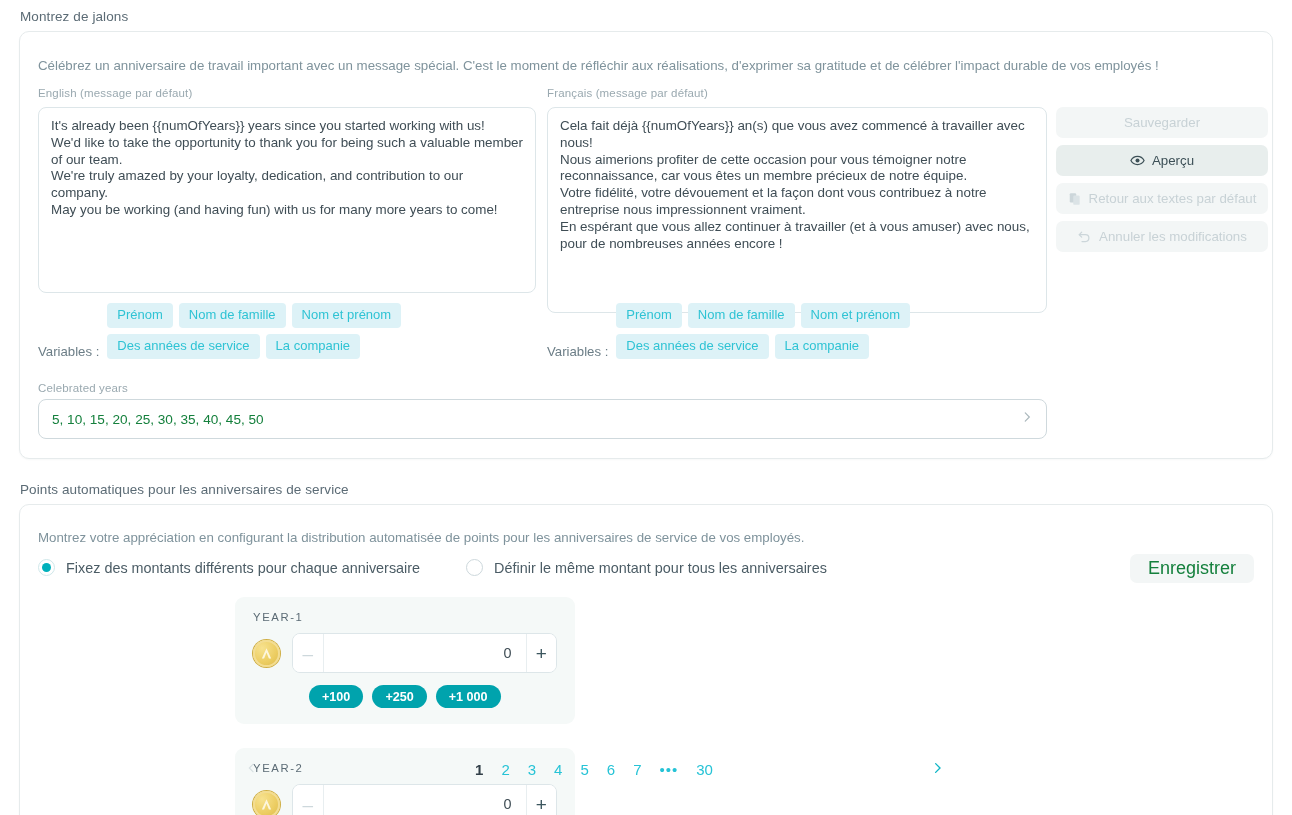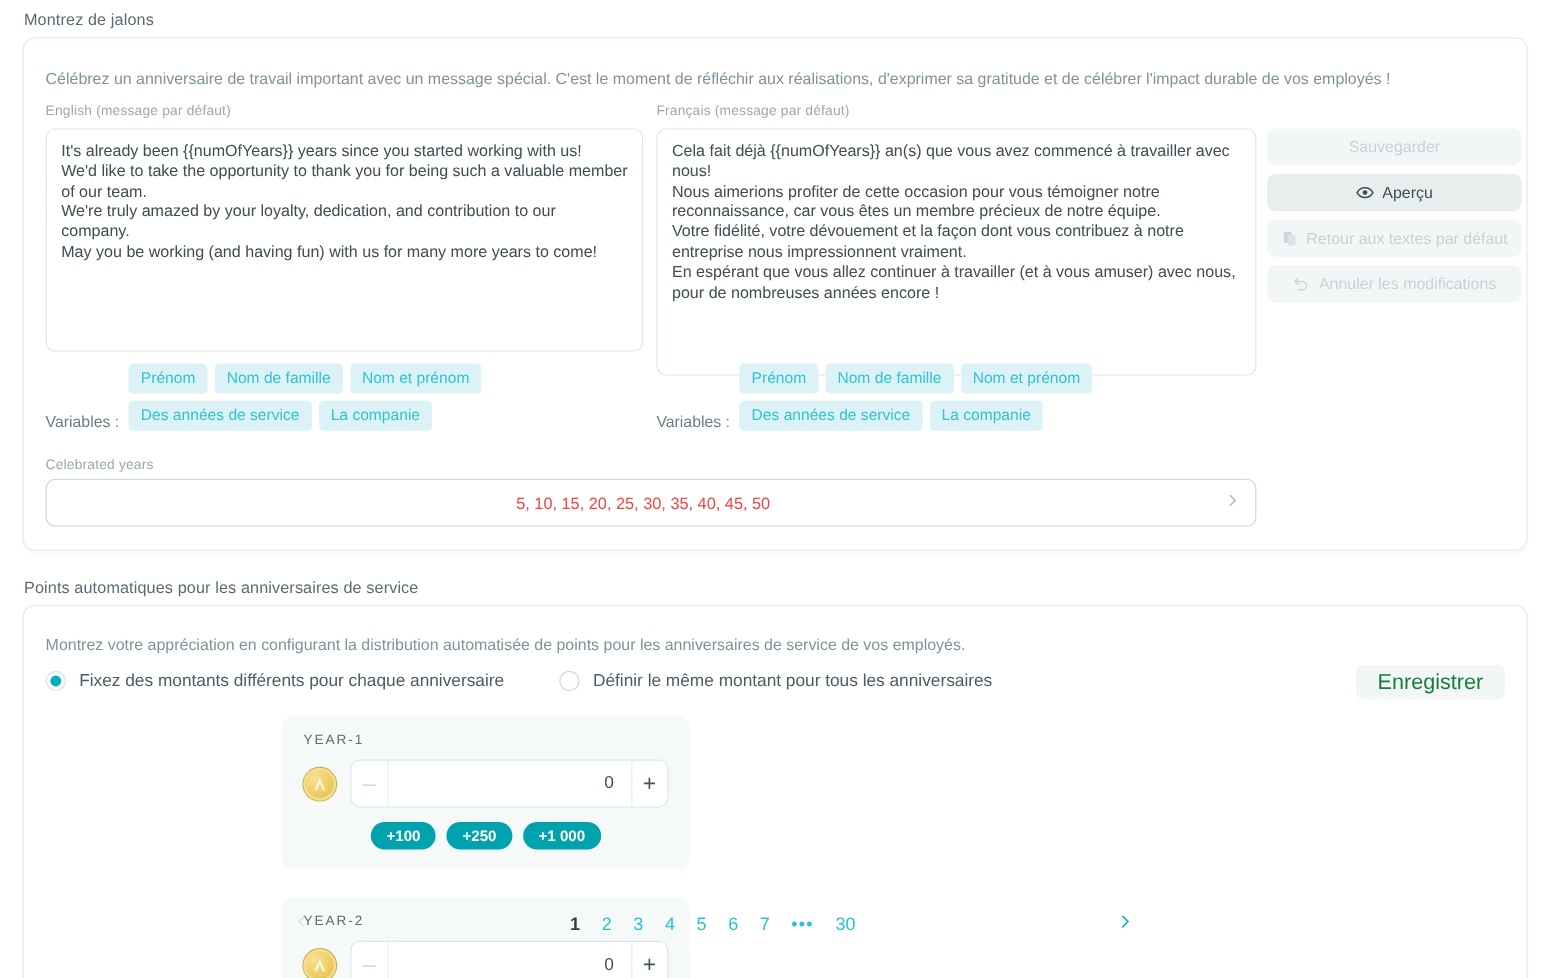--- a/index.html
+++ b/index.html
@@ -123,21 +123,21 @@
     left: 18px; top: 367px;
     width: 1009px; height: 40px;
     border: 1px solid #cfd9dd;
     border-radius: 8px;
     background: #fff;
     display: flex;
     align-items: center;
     padding: 0 12px 0 13px;
     cursor: pointer;
   }
-  #years-value { font-size: 13.6px; color: #ef4444; flex: 1; text-align: center; }
+  #years-value { font-size: 13.6px; color: #15803d; flex: 1; }
 
   
   #sec-points-title { position: absolute; left: 20px; top: 482px; }
   #card-points {
     position: absolute; left: 19px; top: 504px;
     width: 1254px; height: 330px;
   }
   #points-desc { left: 18px; top: 24px; width: 1200px; }
 
   .radio-row {

